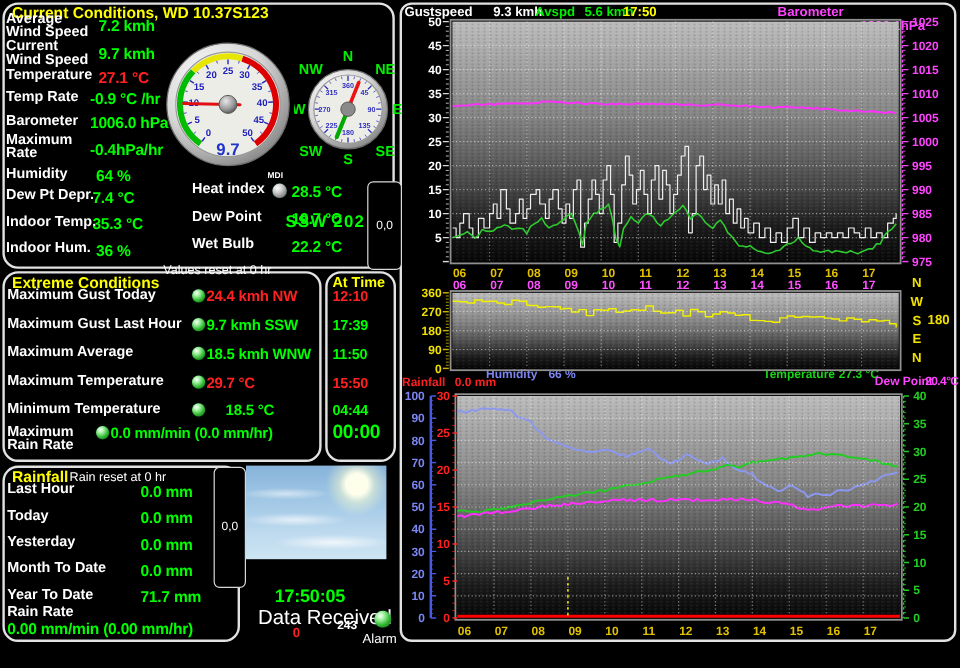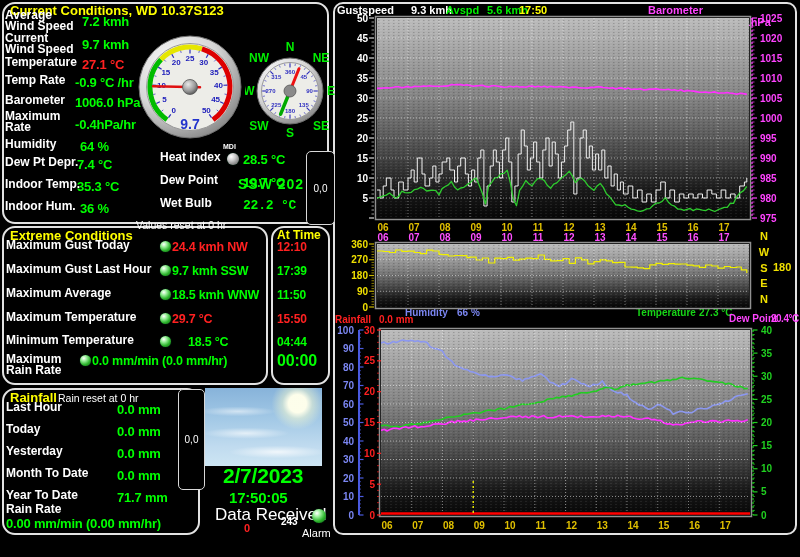--- a/index.html
+++ b/index.html
@@ -175,21 +175,20 @@
     <span>0,0</span>
   </div>
   <div class="minibox" style="left:178px;top:389px;width:25px;height:99px;">
     <span>0,0</span>
   </div>
 
   <div class="abs lbl" style="left:6px;top:504px;">Rain Rate</div>
   <div class="abs val green" style="left:6px;top:516px;">0.00 mm/min (0.00 mm/hr)</div>
 
   <div id="sky"></div>
-  <div class="abs val green" style="left:223px;top:464px;font-size:21px;">2/7/2023</div>
   <div class="abs val green" style="left:229px;top:489px;font-size:15px;">17:50:05</div>
   <div class="abs white" style="left:215px;top:505px;font-size:17px;">Data Received</div>
   <div class="abs white b" style="left:281px;top:516px;font-size:10px;">243</div>
   <div class="abs red b" style="left:244px;top:522px;font-size:11px;">0</div>
   <div class="led" style="left:312px;top:509px;width:14px;height:14px;"></div>
   <div class="abs white" style="left:302px;top:527px;font-size:11px;">Alarm</div>
 
   <div class="hdr white" style="left:337px;top:4px;">Gustspeed</div>
   <div class="hdr white" style="left:411px;top:4px;">9.3 kmh</div>
   <div class="hdr" style="left:446px;top:4px;color:#00ee00;">Avspd</div>
@@ -677,21 +676,21 @@
     <div class="abs val green" style="left: 77px; top: 179px;">35.3 °C</div>
     <div class="abs lbl" style="left: 5px; top: 201px;">Indoor Hum.</div>
     <div class="abs val green" style="left: 80px; top: 201px;">36 %</div>
     <div class="abs lbl" style="left: 160px; top: 152px;">Heat index</div>
     <div class="led ledgray" style="left: 227px; top: 153px; width: 12px; height: 12px;"></div>
     <div class="abs white" style="left: 223px; top: 143px; font-size: 7px; font-weight: bold;">MDI</div>
     <div class="abs val green" style="left: 243px; top: 152px;">28.5 °C</div>
     <div class="abs lbl" style="left: 160px; top: 175px;">Dew Point</div>
     <div class="abs val green" style="left: 243px; top: 175px;">19.7 °C</div>
     <div class="abs lbl" style="left: 160px; top: 198px;">Wet Bulb</div>
-    <div class="abs val green" style="left: 243px; top: 198px; font-family: Liberation Mono, monospace;">22.2 °C</div>
+    <div class="abs val green" style="left: 243px; top: 198px;">22.2 °C</div>
     <div class="abs lbl" style="left: 6px; top: 240px;">Maximum Gust Today</div>
     <div class="led" style="left: 160px; top: 241px; width: 11px; height: 11px;"></div>
     <div class="abs val red" style="left: 172px; top: 240px; font-size: 12.5px;">24.4 kmh NW</div>
     <div class="abs val red" style="left: 277px; top: 240px; font-size: 12px;">12:10</div>
     <div class="abs lbl" style="left: 6px; top: 264px;">Maximum Gust Last Hour</div>
     <div class="led" style="left: 160px; top: 265px; width: 11px; height: 11px;"></div>
     <div class="abs val green" style="left: 172px; top: 264px; font-size: 12.5px;">9.7 kmh SSW</div>
     <div class="abs val green" style="left: 277px; top: 264px; font-size: 12px;">17:39</div>
     <div class="abs lbl" style="left: 6px; top: 288px;">Maximum Average</div>
     <div class="led" style="left: 160px; top: 289px; width: 11px; height: 11px;"></div>

